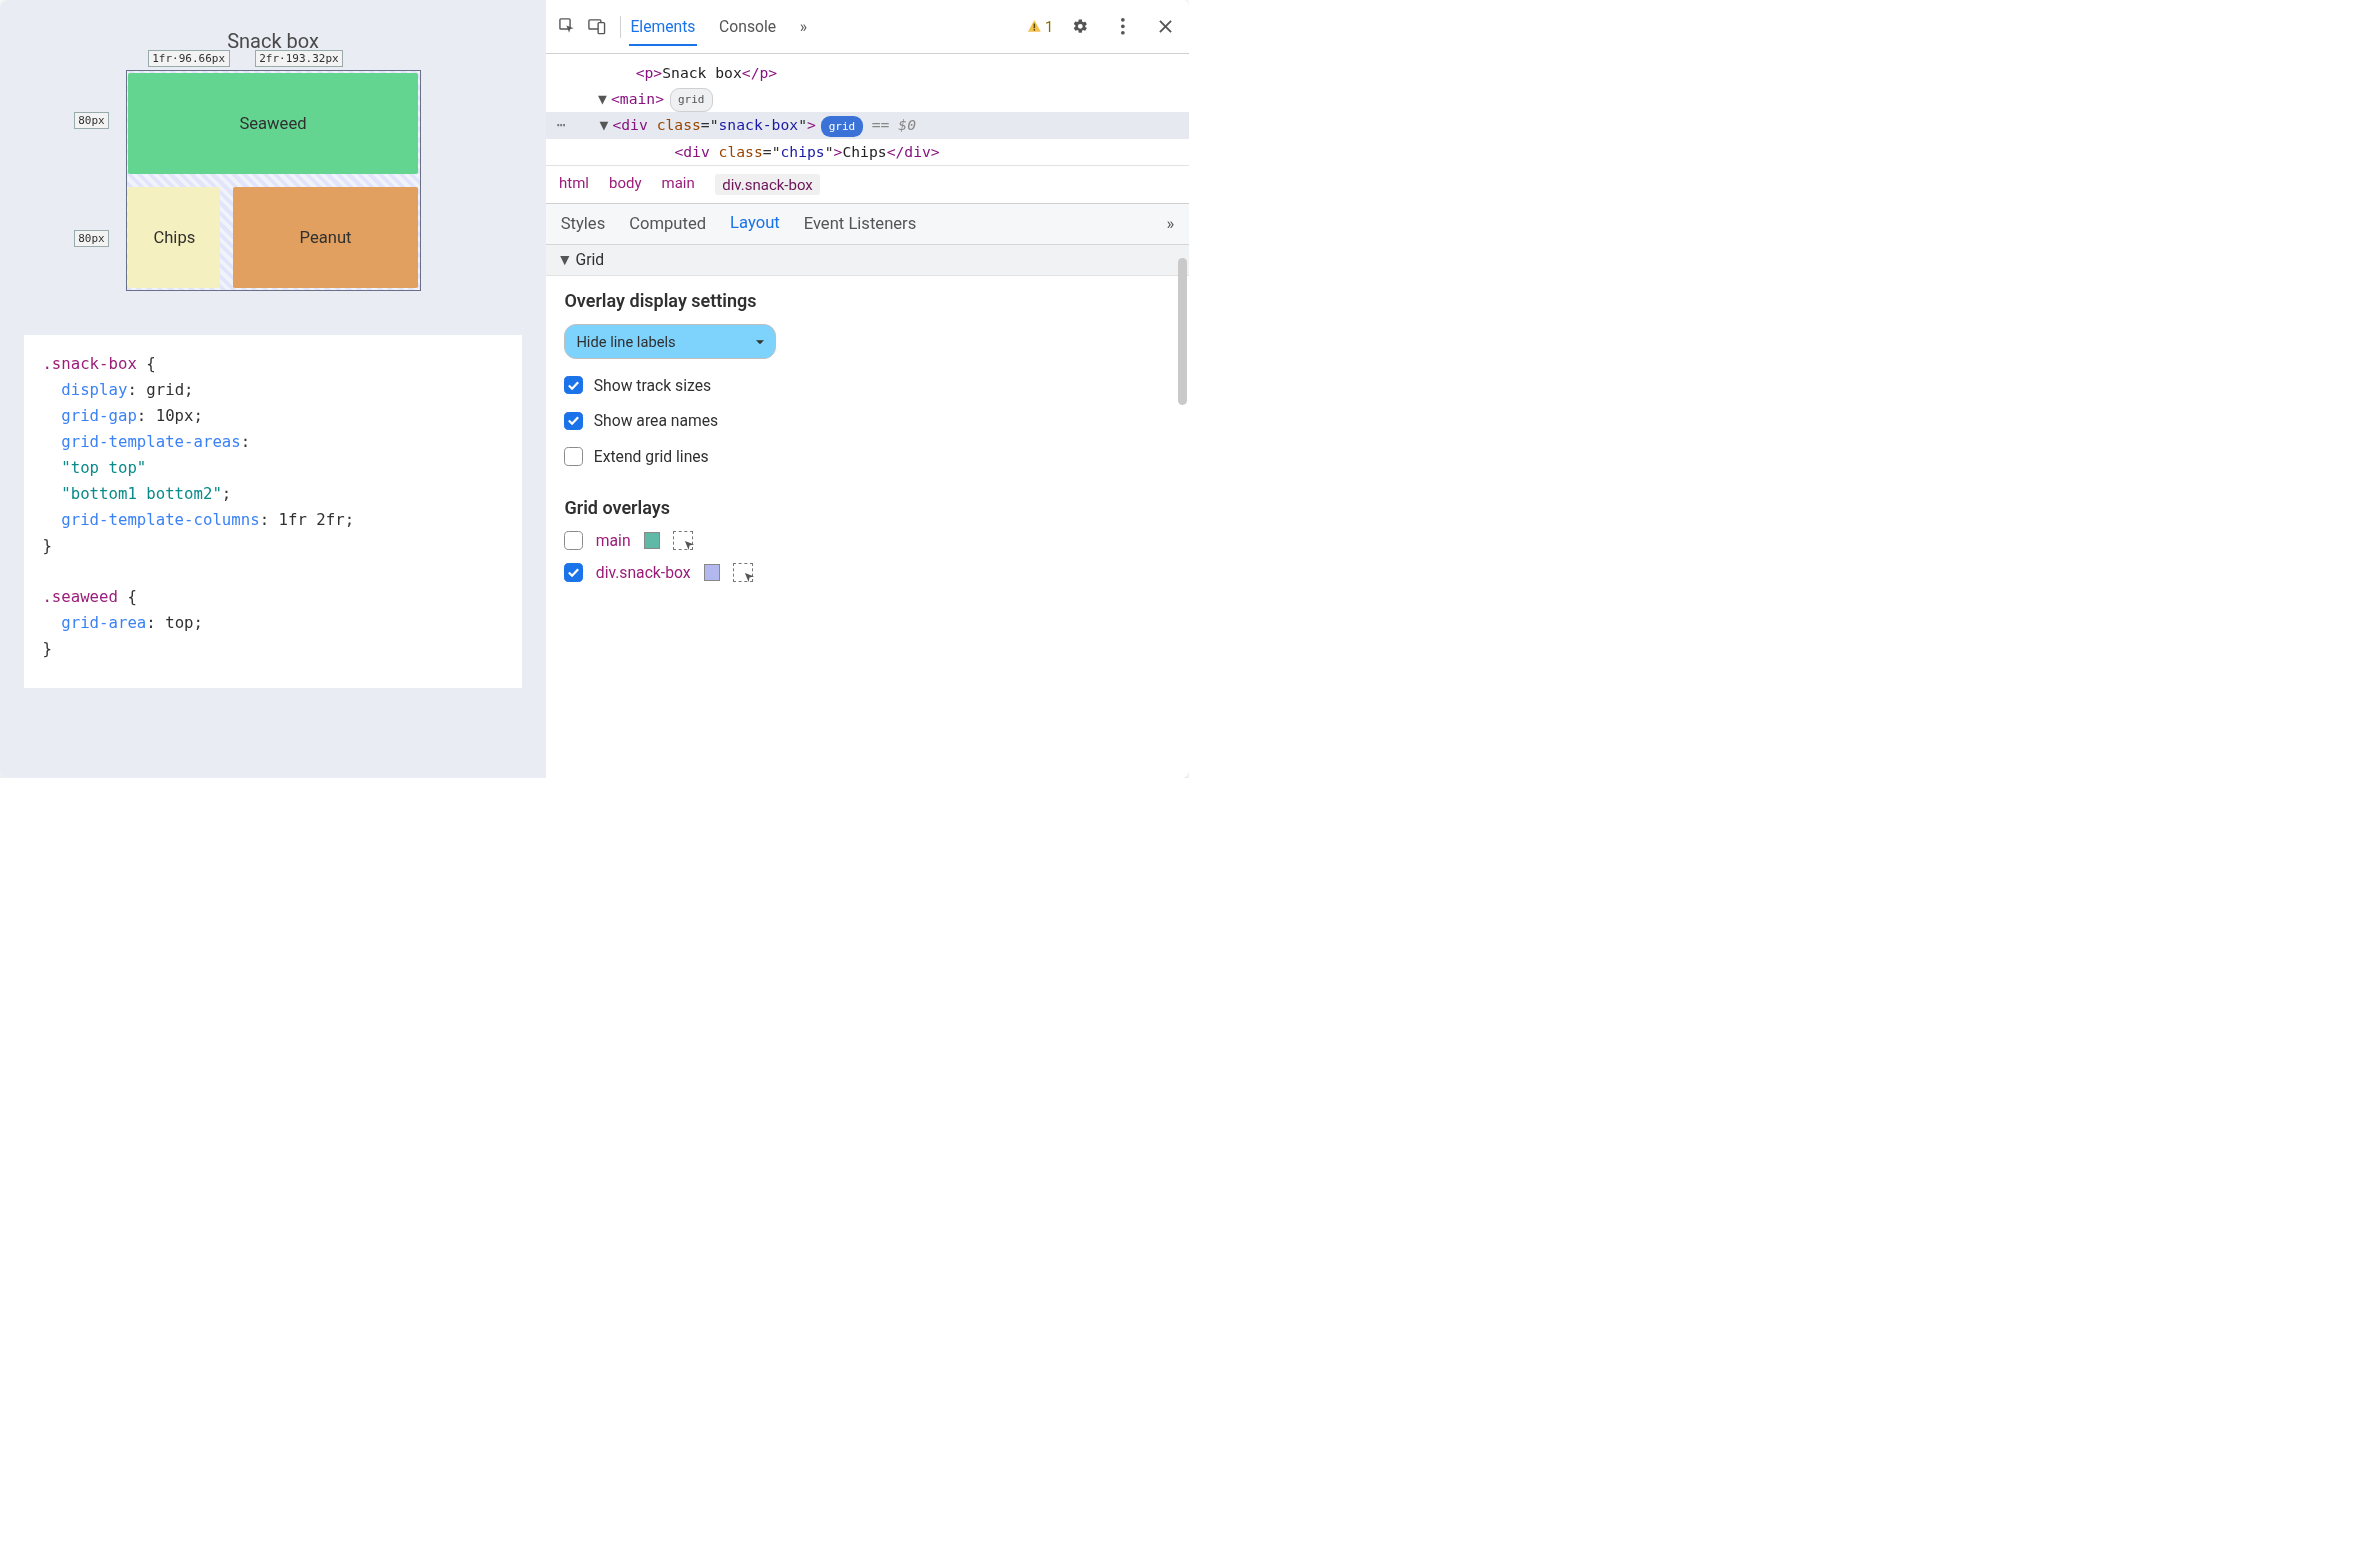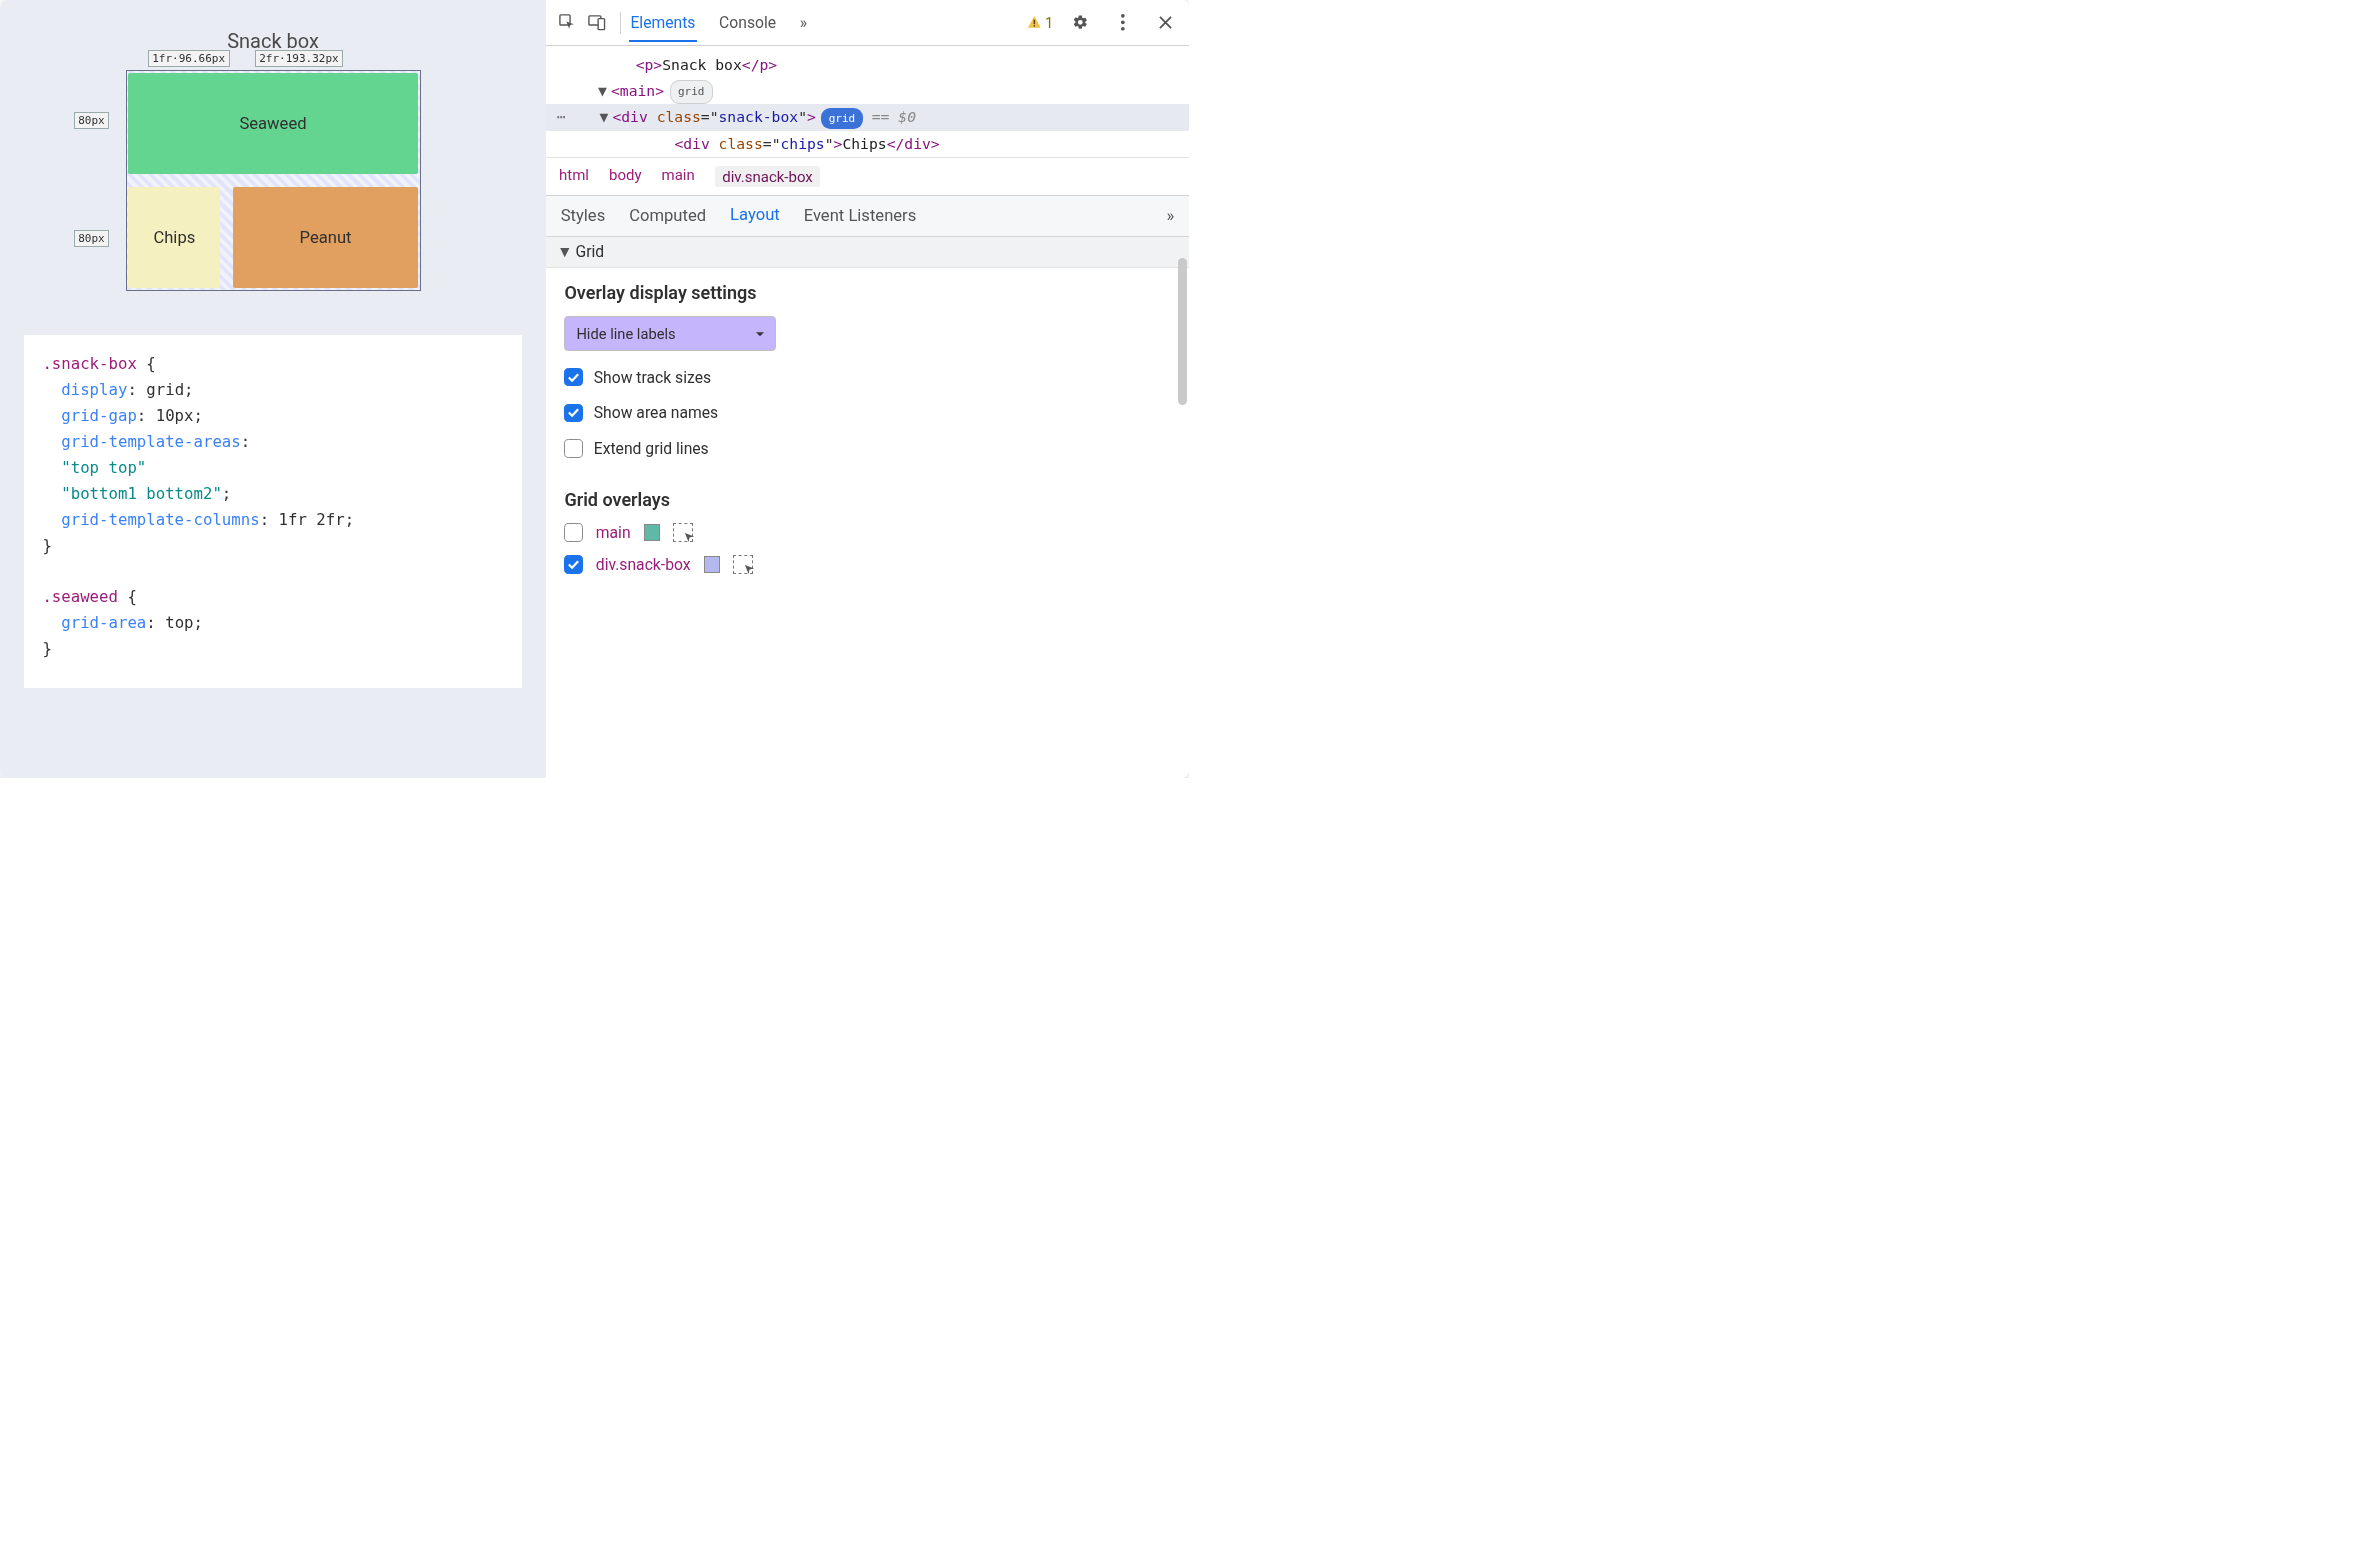--- a/index.html
+++ b/index.html
@@ -115,21 +115,21 @@
 }
 .sel { color: #9b1d7a; }
 .prop { color: #3b82f6; }
 .val { color: #303030; }
 .str { color: #0b8a8a; }
 
 
 .toolbar {
   display: flex;
   align-items: center;
-  height: 46px;
+  height: 54px;
   border-bottom: 0.9px solid #d0d0d0;
   padding: 0 7.4px;
 }
 .tool-btn {
   width: 28px; height: 28px;
   display: flex; align-items: center; justify-content: center;
   color: #555;
   border-radius: 3.7px;
   margin-right: 1.8px;
 }
@@ -197,24 +197,24 @@
   border-bottom: 0.9px solid #e2e2e2;
   padding: 5.5px 11px;
   font-size: 15.7px;
   display:flex; align-items:center; gap:5.5px;
 }
 
 .panel-body { padding: 14.7px 18.4px; overflow:auto; flex:1; }
 .panel-h { font-weight: 600; font-size: 18px; margin-bottom: 13px; }
 .select {
   border: 0.9px solid #bfbfbf;
-  border-radius: 4px;
+  border-radius: 12px;
   padding: 7.4px 33px 7.4px 11px;
   font-size: 14.7px;
-  background: #c4b5fd;
+  background: #7dd3fc;
   position: relative;
   display: inline-flex; align-items:center;
   min-width: 212px;
 }
 .select::after {
   content: "";
   position: absolute; right: 11px; top: 50%;
   border: 4.6px solid transparent; border-top-color: #333;
   transform: translateY(-1.8px);
 }

